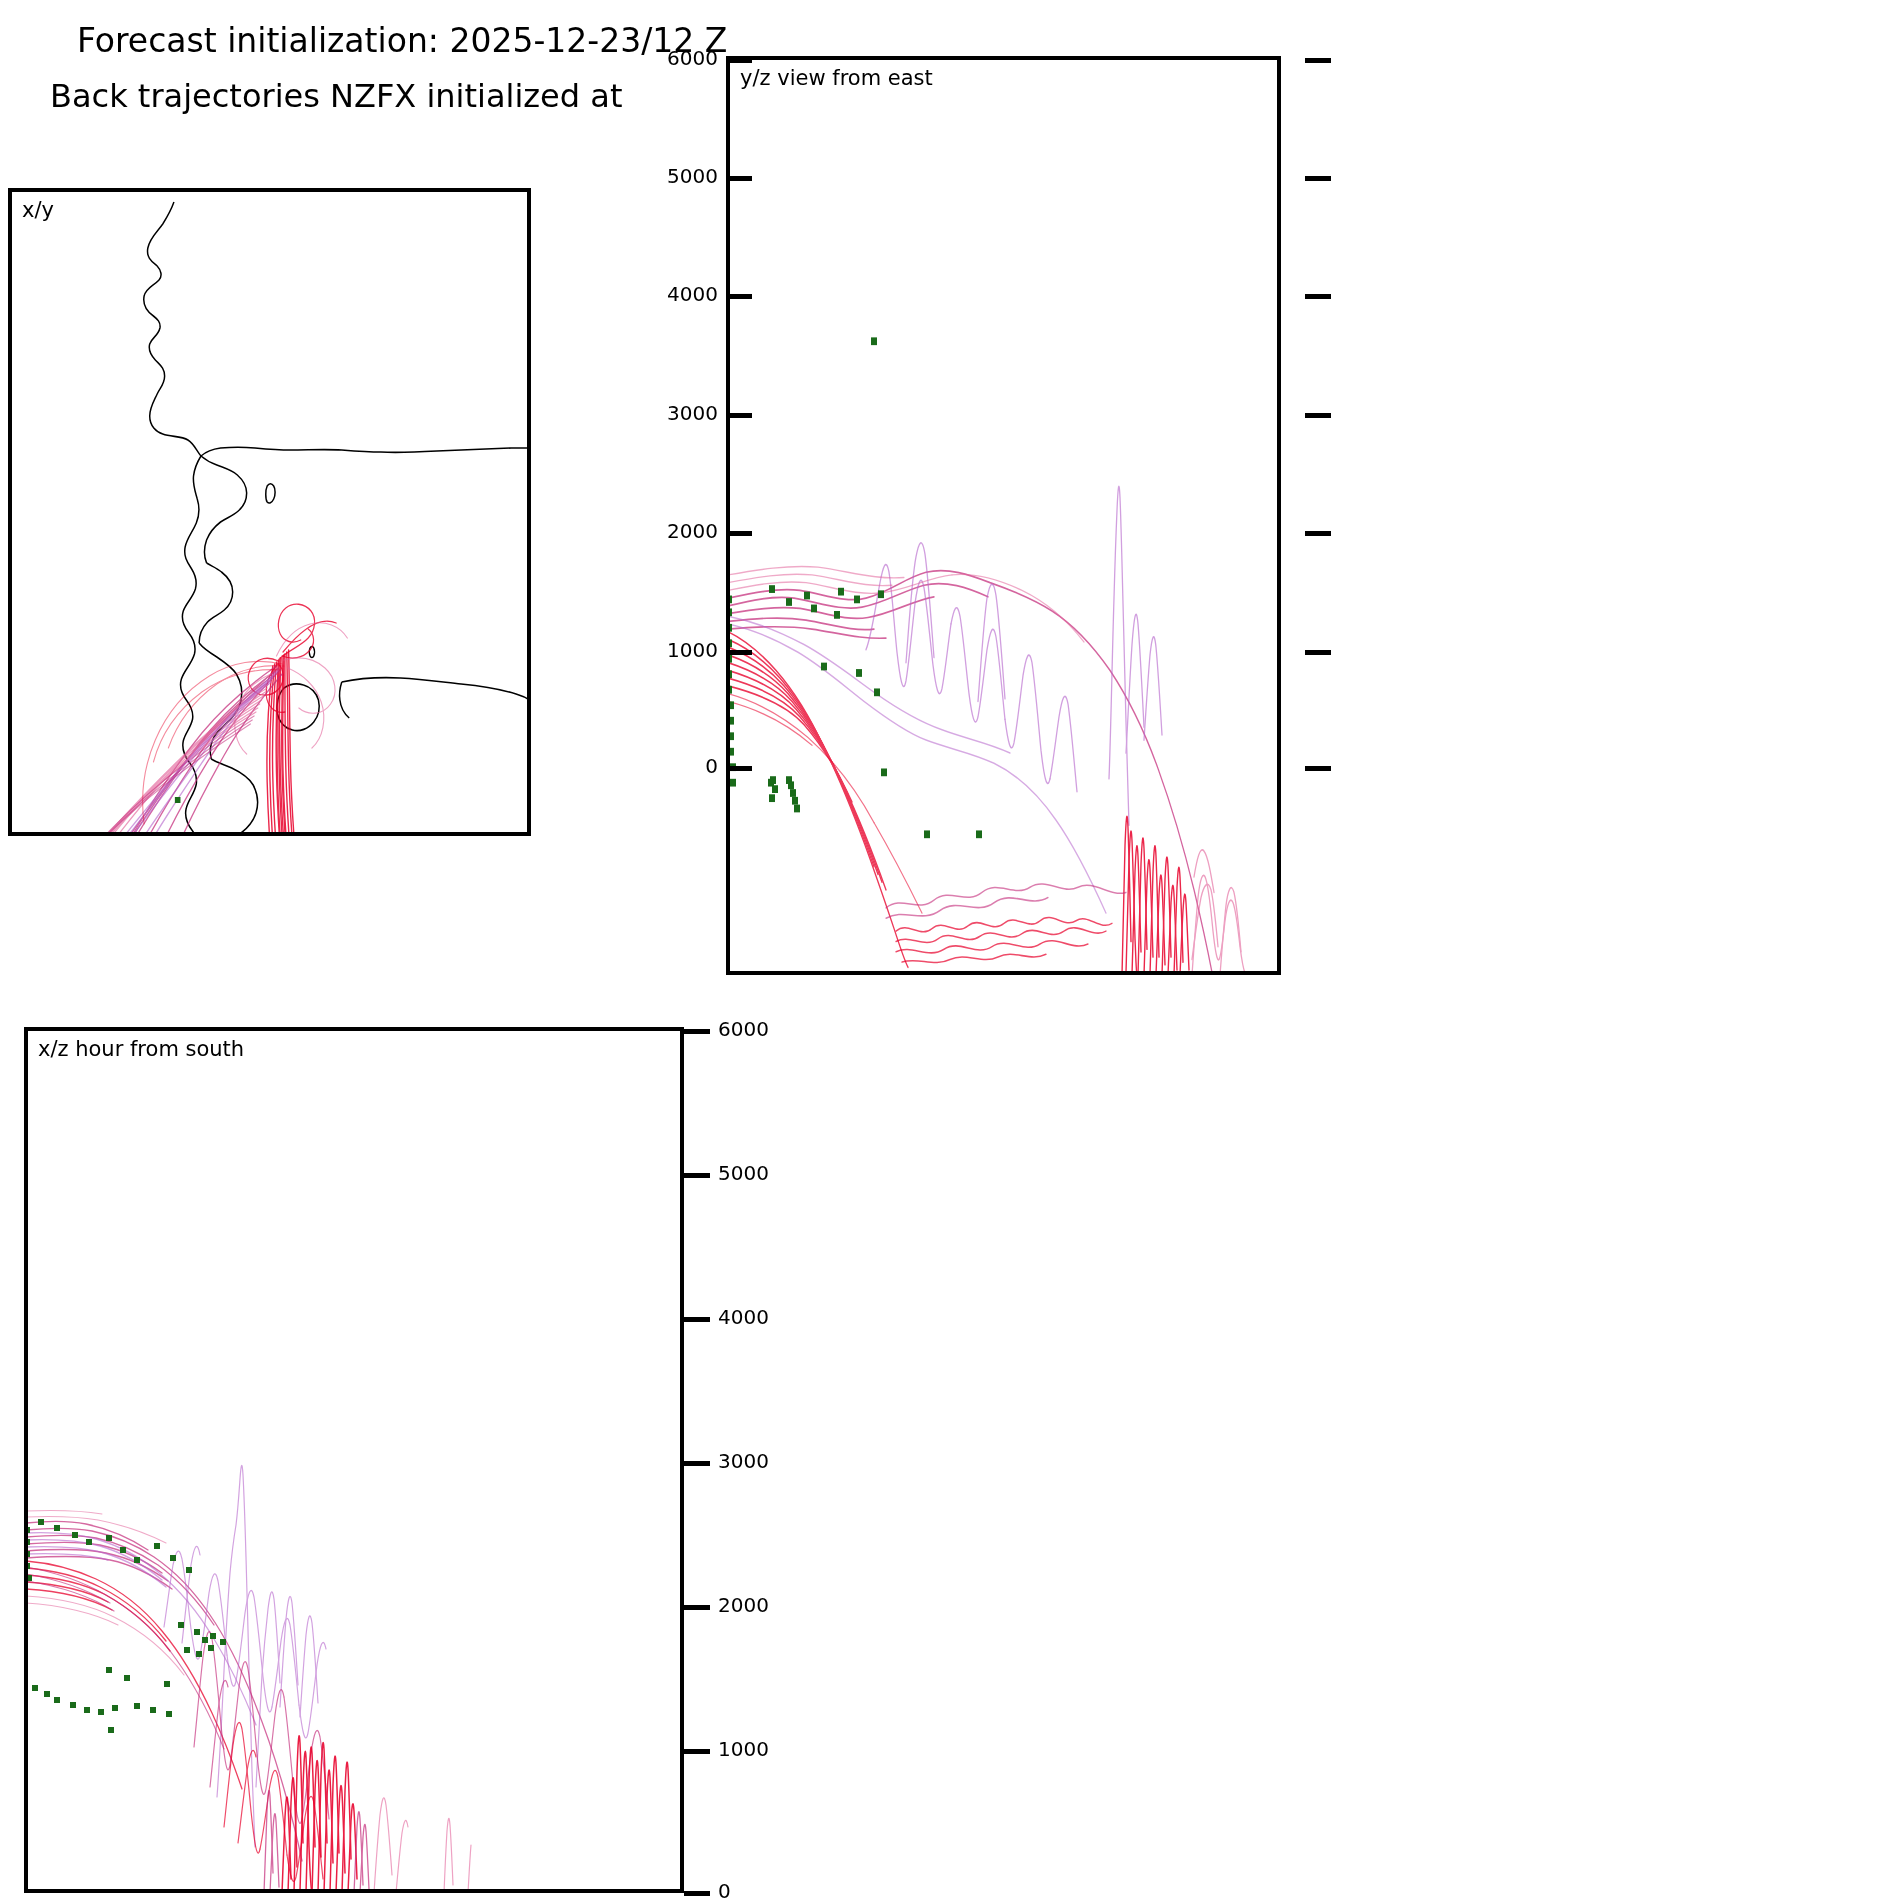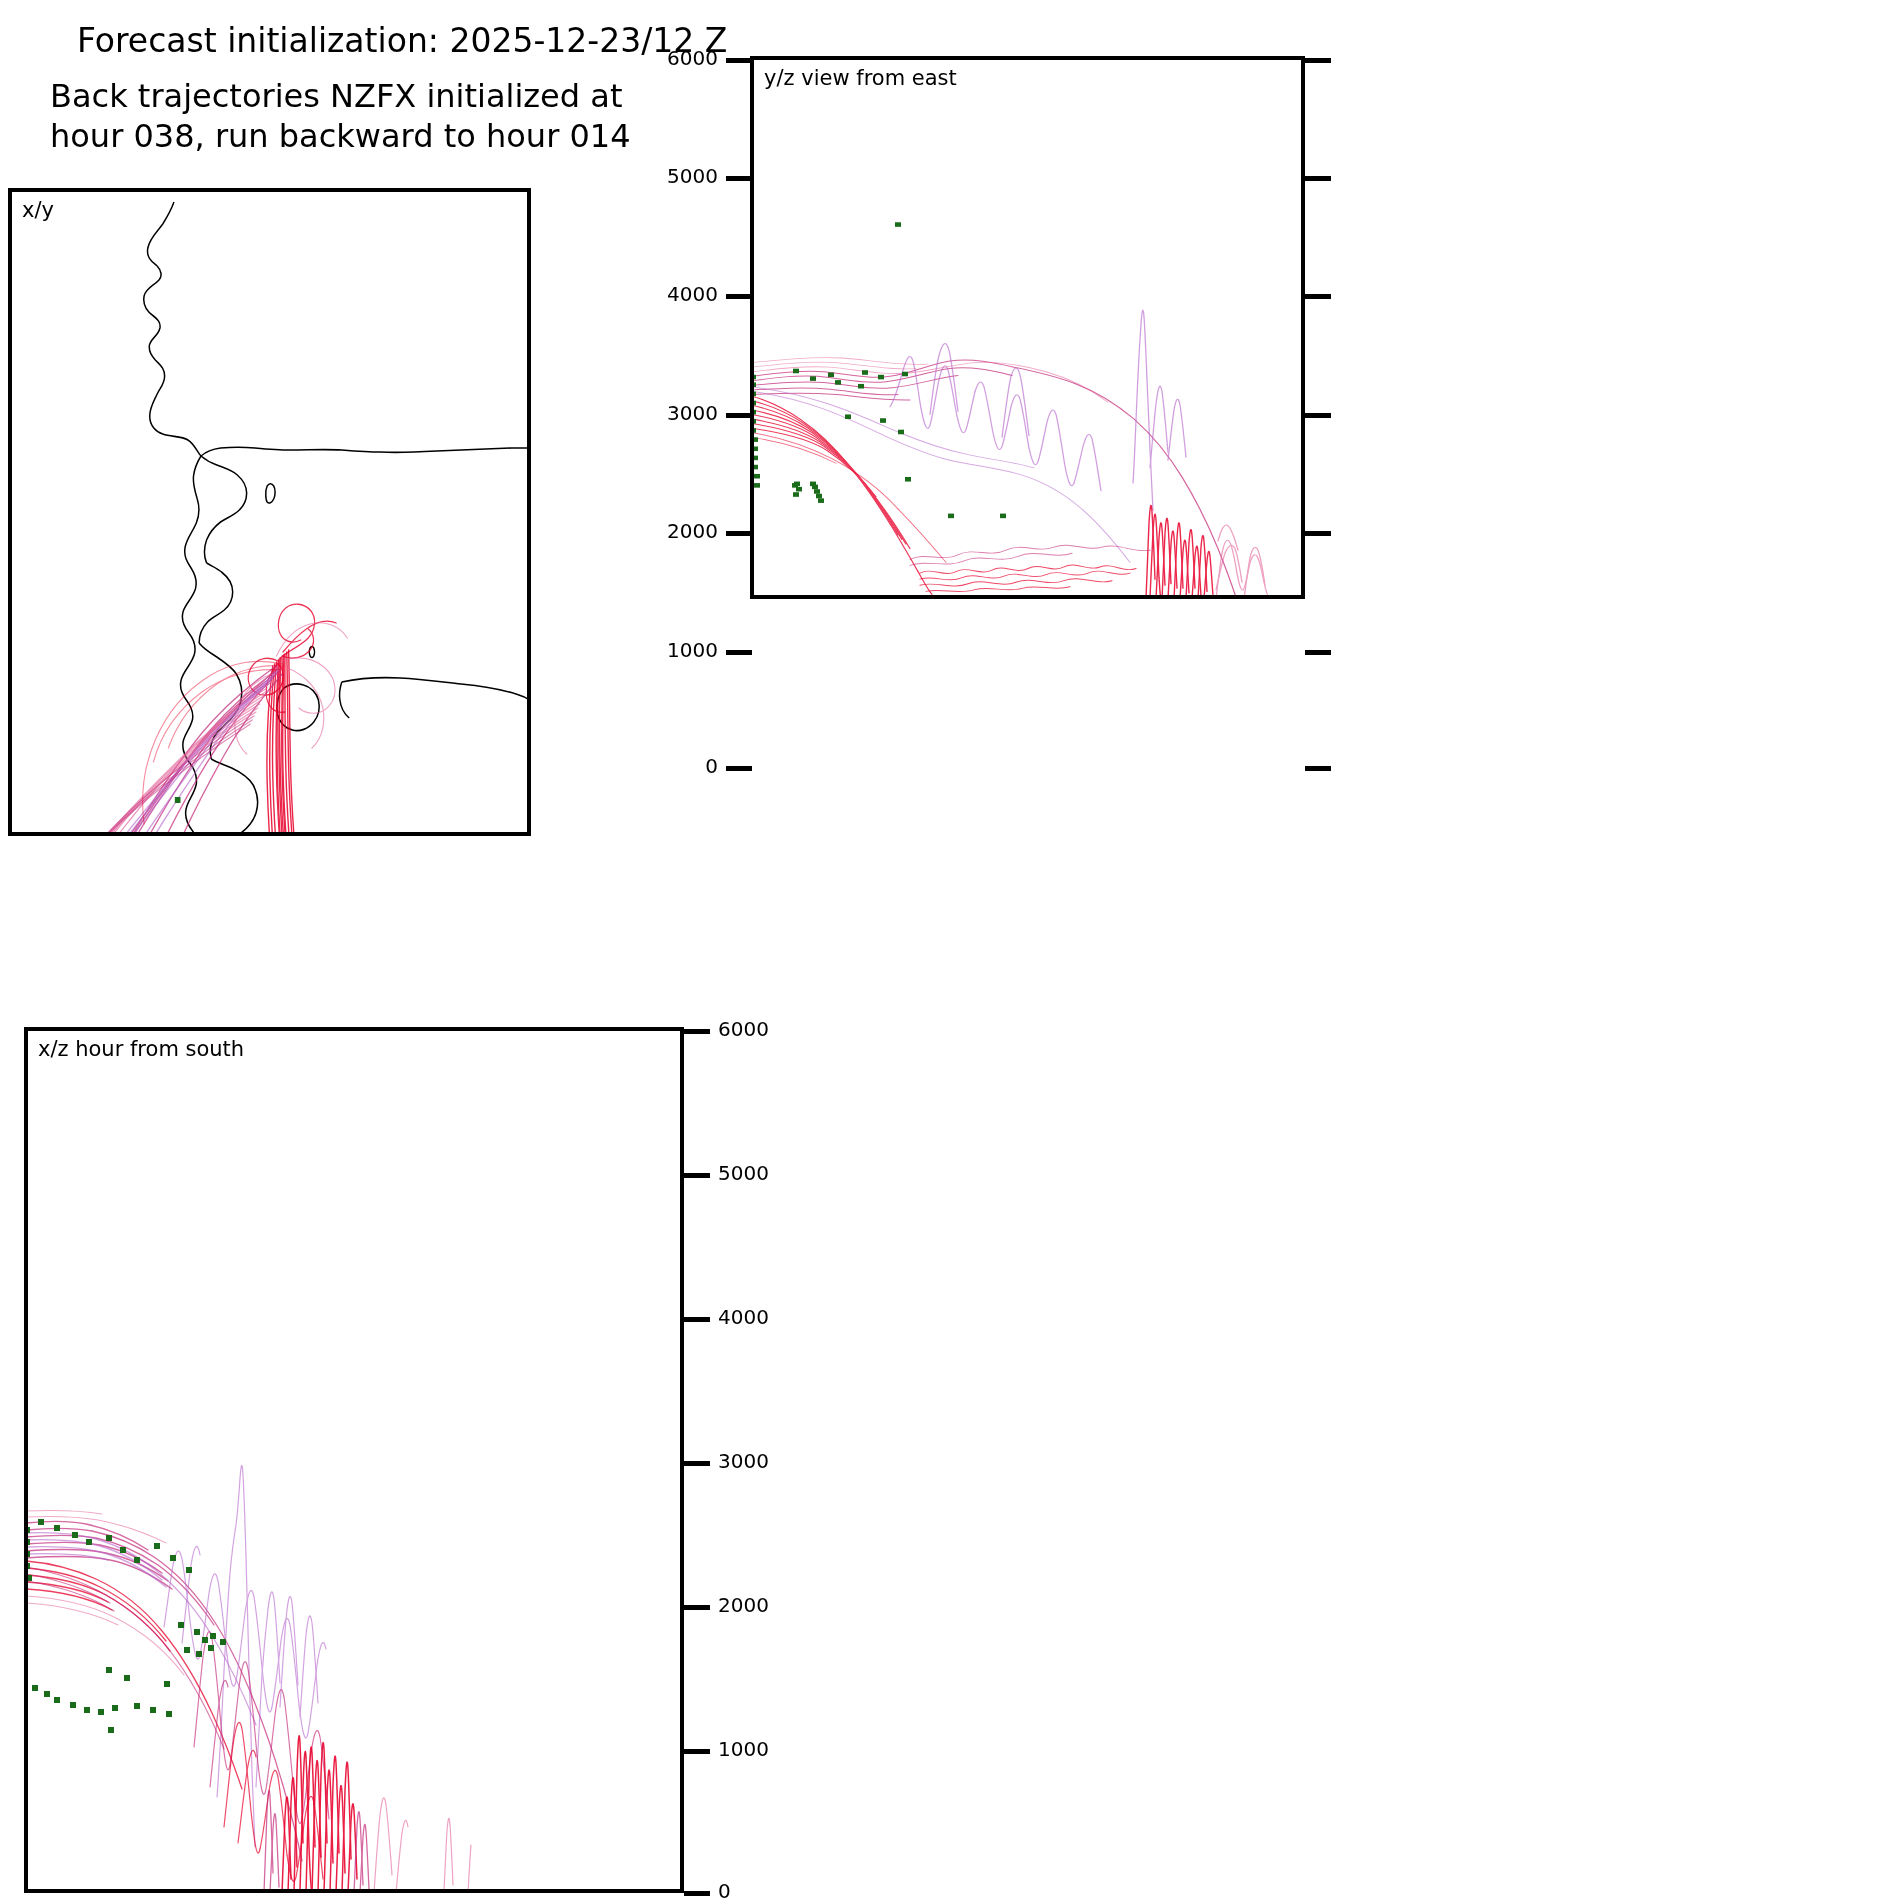--- a/index.html
+++ b/index.html
@@ -105,21 +105,20 @@
   
   .axis-bare .tick { left: 0; width: 26px; }
 </style>
 </head>
 <body>
 
 <div id="title-block">
   <div id="main-title">Forecast initialization: 2025-12-23/12 Z</div>
   <div id="subtitle">
     <span class="sub-line">Back trajectories NZFX initialized at</span>
-    <span class="sub-line">hour 038, run backward to hour 014</span>
   </div>
 </div>
 
 <div class="panel" id="panel-xy" style="left:8px; top:188px; width:523px; height:648px;">
   <svg class="plot-svg" viewBox="0 0 561 648" preserveAspectRatio="none">
     <defs>
       <clipPath id="clipXY">
           <rect x="2" y="2" width="557" height="644"></rect>
         </clipPath>
     </defs>
@@ -272,21 +271,21 @@
         <rect x="212" y="831" width="6" height="6"></rect>
         <rect x="172" y="826" width="6" height="6"></rect>
         <rect x="190" y="827" width="6" height="6"></rect>
       </g>
     </g>
   </svg>
   <div class="panel-label">x/y</div>
   <div class="panel-frame"></div>
 </div>
 
-<div class="panel" id="panel-yz" style="left:750px; top:56px; width:555px; height:543px;">
+<div class="panel" id="panel-yz" style="left:726px; top:56px; width:555px; height:919px;">
   <svg class="plot-svg" viewBox="0 0 555 712" preserveAspectRatio="none">
     <defs>
       <clipPath id="clipYZ">
           <rect x="2" y="2" width="551" height="708"></rect>
         </clipPath>
     </defs>
     <g clip-path="url(#clipYZ)">
       <g fill="none" stroke-linecap="round">
 
         <g stroke="#c42a7a" stroke-width="1.3" opacity="0.72">

